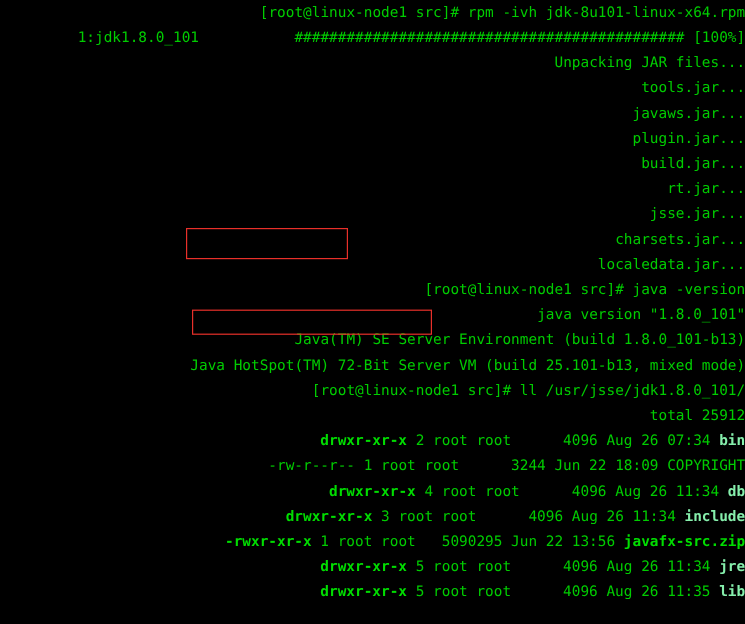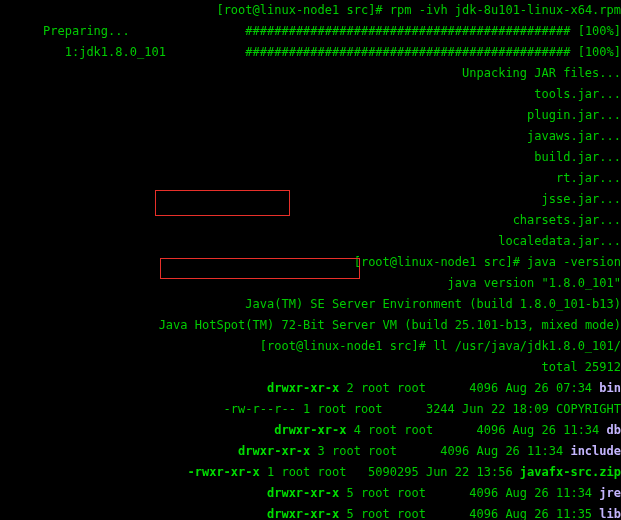--- a/index.html
+++ b/index.html
@@ -29,21 +29,21 @@
   .line {
     white-space: pre;
     height: 21px;
     line-height: 21px;
     font-size: 12px;
     color: #00cc00;
     text-align: right;
   }
   .g      { color: #00cc00; }
   .gb     { color: #00dd00; font-weight: bold; }
-  .blue   { color: #c4b5fd; font-weight: bold; }
+  .blue   { color: #86efac; font-weight: bold; }
   .annot {
     position: absolute;
     border: 1px solid #e8302a;
     box-sizing: border-box;
     pointer-events: none;
     background: transparent;
   }
   #annot-java-version {
     left: 155px;
     top: 190px;
@@ -58,51 +58,50 @@
   }
 </style>
 </head>
 <body>
 
 <div id="terminal">
   <div id="screen">
 
     <div class="line"><span class="g">[root@linux-node1 src]# rpm -ivh jdk-8u101-linux-x64.rpm</span></div>
 
-    <div class="line"><span class="g">Preparing...                ############################################# [100%]</span></div>
 
     <div class="line"><span class="g">   1:jdk1.8.0_101           ############################################# [100%]</span></div>
 
     <div class="line"><span class="g">Unpacking JAR files...</span></div>
 
     <div class="line"><span class="g">        tools.jar...</span></div>
 
+    <div class="line"><span class="g">        javaws.jar...</span></div>
+
     <div class="line"><span class="g">        plugin.jar...</span></div>
-
-    <div class="line"><span class="g">        javaws.jar...</span></div>
 
     <div class="line"><span class="g">        build.jar...</span></div>
 
     <div class="line"><span class="g">        rt.jar...</span></div>
 
     <div class="line"><span class="g">        jsse.jar...</span></div>
 
     <div class="line"><span class="g">        charsets.jar...</span></div>
 
     <div class="line"><span class="g">        localedata.jar...</span></div>
 
     <div class="line"><span class="g">[root@linux-node1 src]# java -version</span></div>
 
     <div class="line"><span class="g">java version "1.8.0_101"</span></div>
 
     <div class="line"><span class="g">Java(TM) SE Server Environment (build 1.8.0_101-b13)</span></div>
 
     <div class="line"><span class="g">Java HotSpot(TM) 72-Bit Server VM (build 25.101-b13, mixed mode)</span></div>
 
-    <div class="line"><span class="g">[root@linux-node1 src]# ll /usr/java/jdk1.8.0_101/</span></div>
+    <div class="line"><span class="g">[root@linux-node1 src]# ll /usr/jsse/jdk1.8.0_101/</span></div>
 
     <div class="line"><span class="g">total 25912</span></div>
 
     <div id="listing-rows">
         <div class="line"><span class="gb">drwxr-xr-x </span><span class="g">2 root root      4096 Aug 26 07:34 </span><span class="blue">bin</span></div>
         <div class="line"><span class="g">-rw-r--r-- </span><span class="g">1 root root      3244 Jun 22 18:09 </span><span class="g">COPYRIGHT</span></div>
         <div class="line"><span class="gb">drwxr-xr-x </span><span class="g">4 root root      4096 Aug 26 11:34 </span><span class="blue">db</span></div>
         <div class="line"><span class="gb">drwxr-xr-x </span><span class="g">3 root root      4096 Aug 26 11:34 </span><span class="blue">include</span></div>
         <div class="line"><span class="gb">-rwxr-xr-x </span><span class="g">1 root root   5090295 Jun 22 13:56 </span><span class="gb">javafx-src.zip</span></div>
         <div class="line"><span class="gb">drwxr-xr-x </span><span class="g">5 root root      4096 Aug 26 11:34 </span><span class="blue">jre</span></div>

